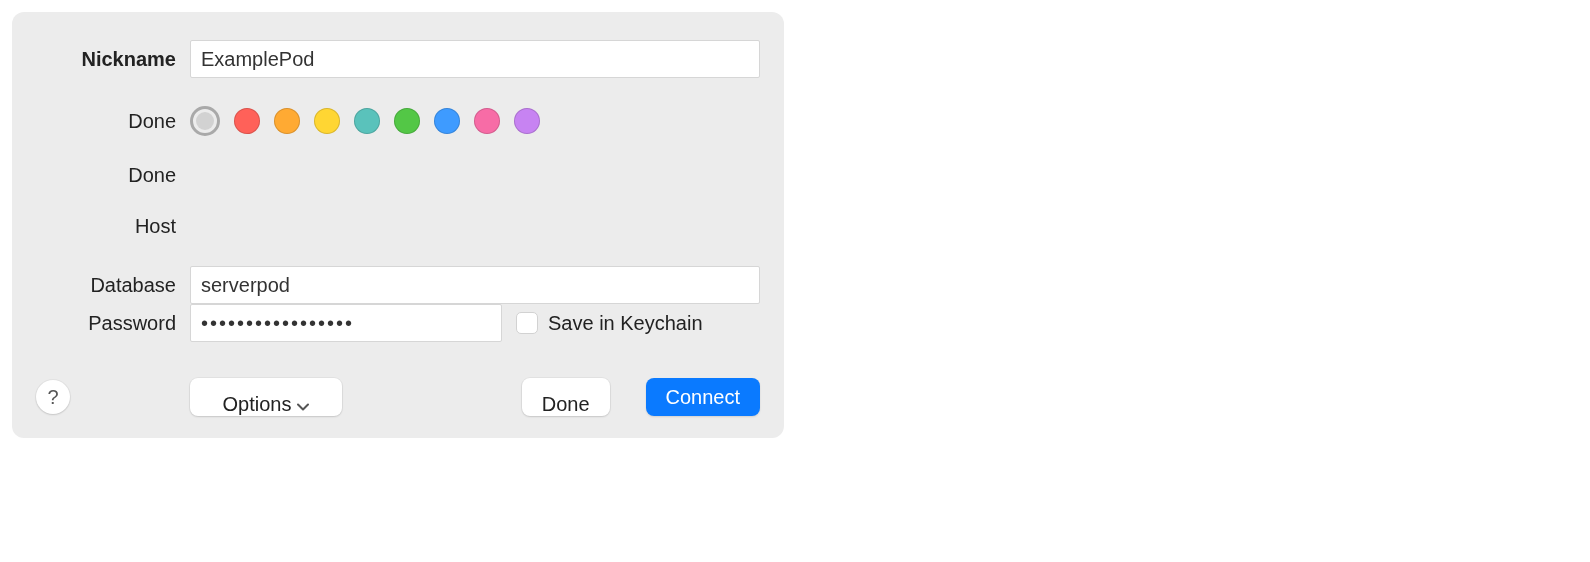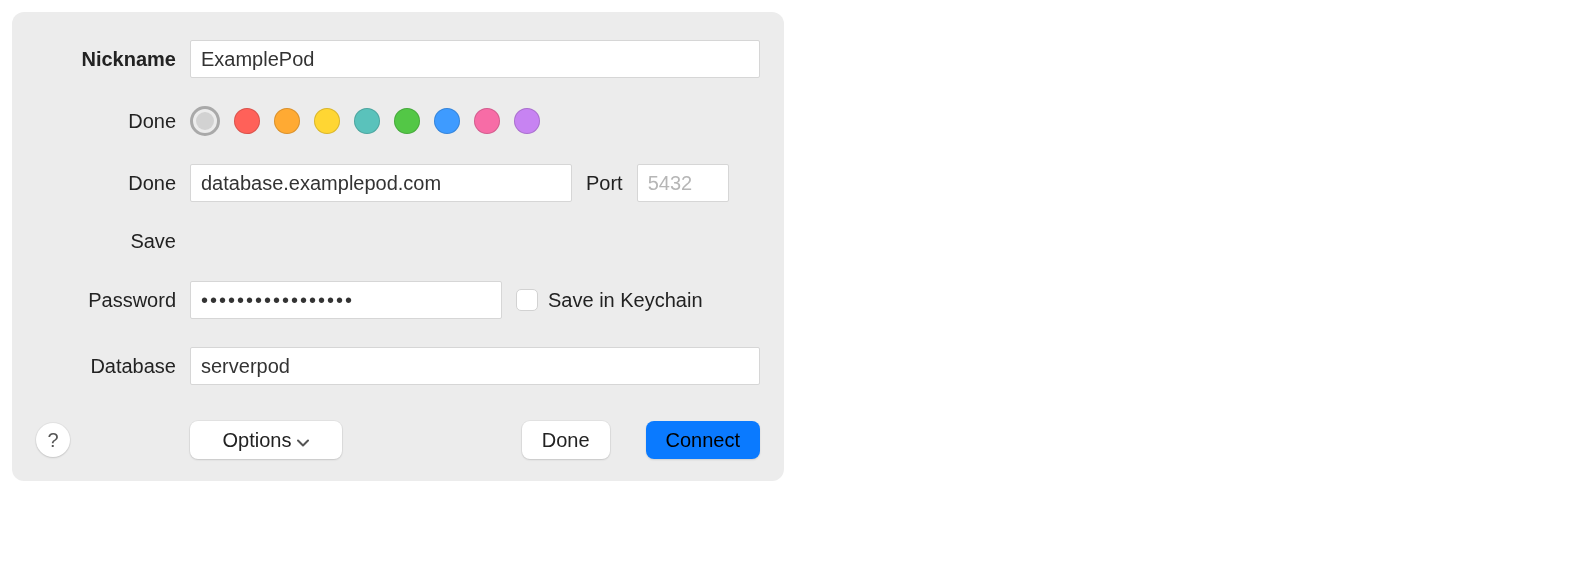--- a/index.html
+++ b/index.html
@@ -149,24 +149,25 @@
       cursor: pointer;
       display: inline-flex;
       align-items: center;
       justify-content: center;
       gap: 6px;
     }
     .btn-default {
       background: #ffffff;
       color: #222;
       box-shadow: 0 1px 2px rgba(0,0,0,0.12), 0 0 0 1px rgba(0,0,0,0.04);
+      align-items: flex-end;
     }
     .btn-primary {
       background: #0a7aff;
-      color: #000000;
+      color: #ffffff;
       box-shadow: 0 1px 2px rgba(0,0,0,0.12);
     }
     .options-btn {
       margin-left: 0;
       width: 152px;
     }
     .chevron {
       display: inline-block;
     }
     .footer-actions {
@@ -199,46 +200,41 @@
           <div class="swatch" style="background: rgb(83, 199, 70); box-shadow: rgba(0, 0, 0, 0.15) 0px 0px 0px 1px inset;"></div>
           <div class="swatch" style="background: rgb(62, 155, 255); box-shadow: rgba(0, 0, 0, 0.15) 0px 0px 0px 1px inset;"></div>
           <div class="swatch" style="background: rgb(247, 108, 166); box-shadow: rgba(0, 0, 0, 0.15) 0px 0px 0px 1px inset;"></div>
           <div class="swatch" style="background: rgb(199, 131, 242); box-shadow: rgba(0, 0, 0, 0.15) 0px 0px 0px 1px inset;"></div>
         </div>
     </div>
   </div>
 
   <div class="form-row">
     <div class="form-label">Done</div>
-    <div class="form-control-area">
-      <input type="text" class="input-host" value="database.examplepod.com" style="">
-      <span class="port-label">Port</span>
-      <input type="text" class="input-port" placeholder="5432" style="">
-    </div>
-  </div>
-
-  <div class="form-row">
-    <div class="form-label">Save</div>
+  </div>
+
+  <div class="form-row">
+    <div class="form-label">Host</div>
+  </div>
+
+  <div class="form-row" style="margin-bottom:0;">
+    <div class="form-label">Database</div>
+    <div class="form-control-area">
+      <input type="text" class="input-full" value="serverpod" style="">
+    </div>
   </div>
 
   <div class="form-row">
     <div class="form-label">Password</div>
     <div class="form-control-area">
       <input type="text" class="input-password" value="•••••••••••••••••" style="">
       <div class="checkbox-wrap">
         <div class="checkbox"></div>
         <span class="checkbox-label">Save in Keychain</span>
       </div>
-    </div>
-  </div>
-
-  <div class="form-row" style="margin-bottom:0;">
-    <div class="form-label">Database</div>
-    <div class="form-control-area">
-      <input type="text" class="input-full" value="serverpod" style="">
     </div>
   </div>
 
   <div class="footer-row">
     <button class="help-btn">
       <span>?</span>
     </button>
     <div class="footer-spacer"></div>
     <button class="btn btn-default options-btn">
       <span>Options</span>

